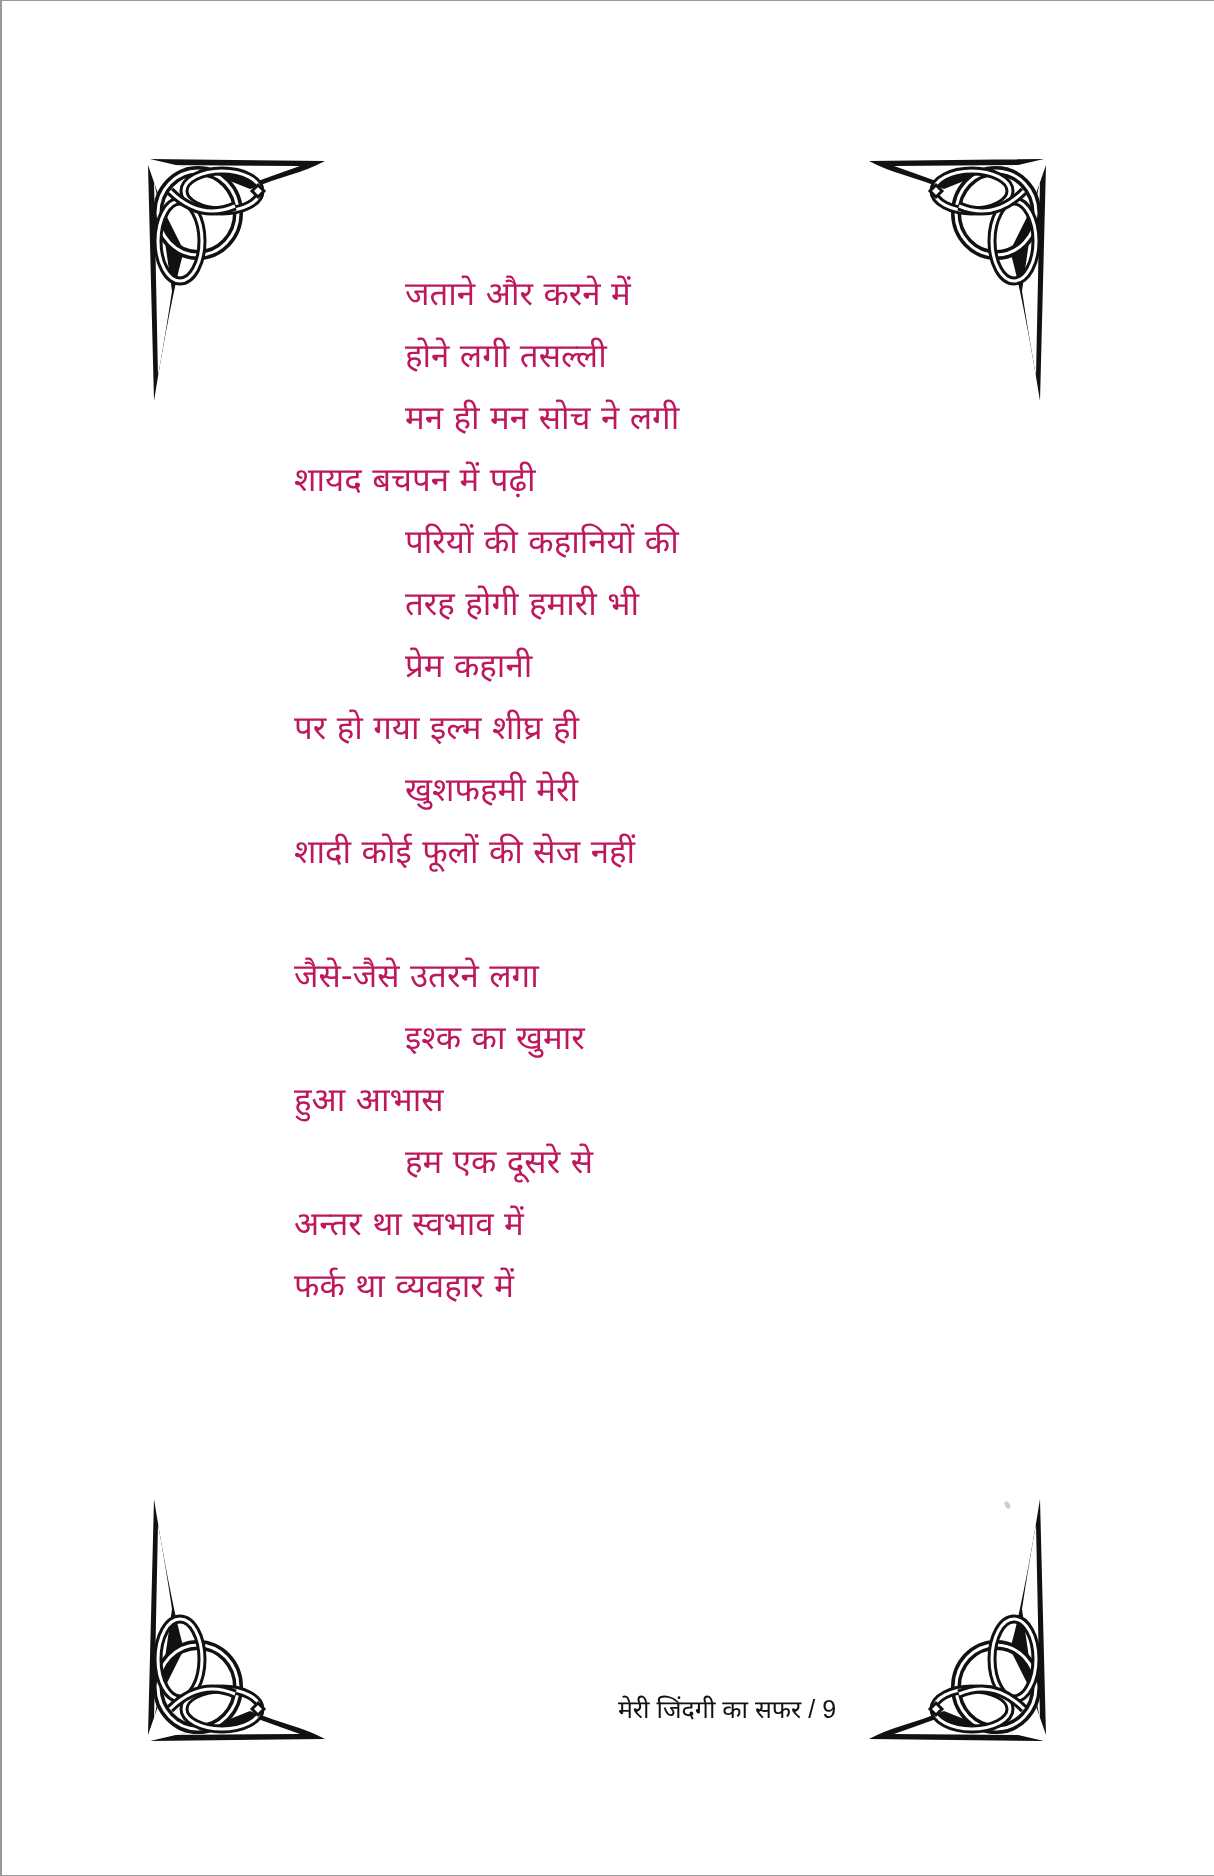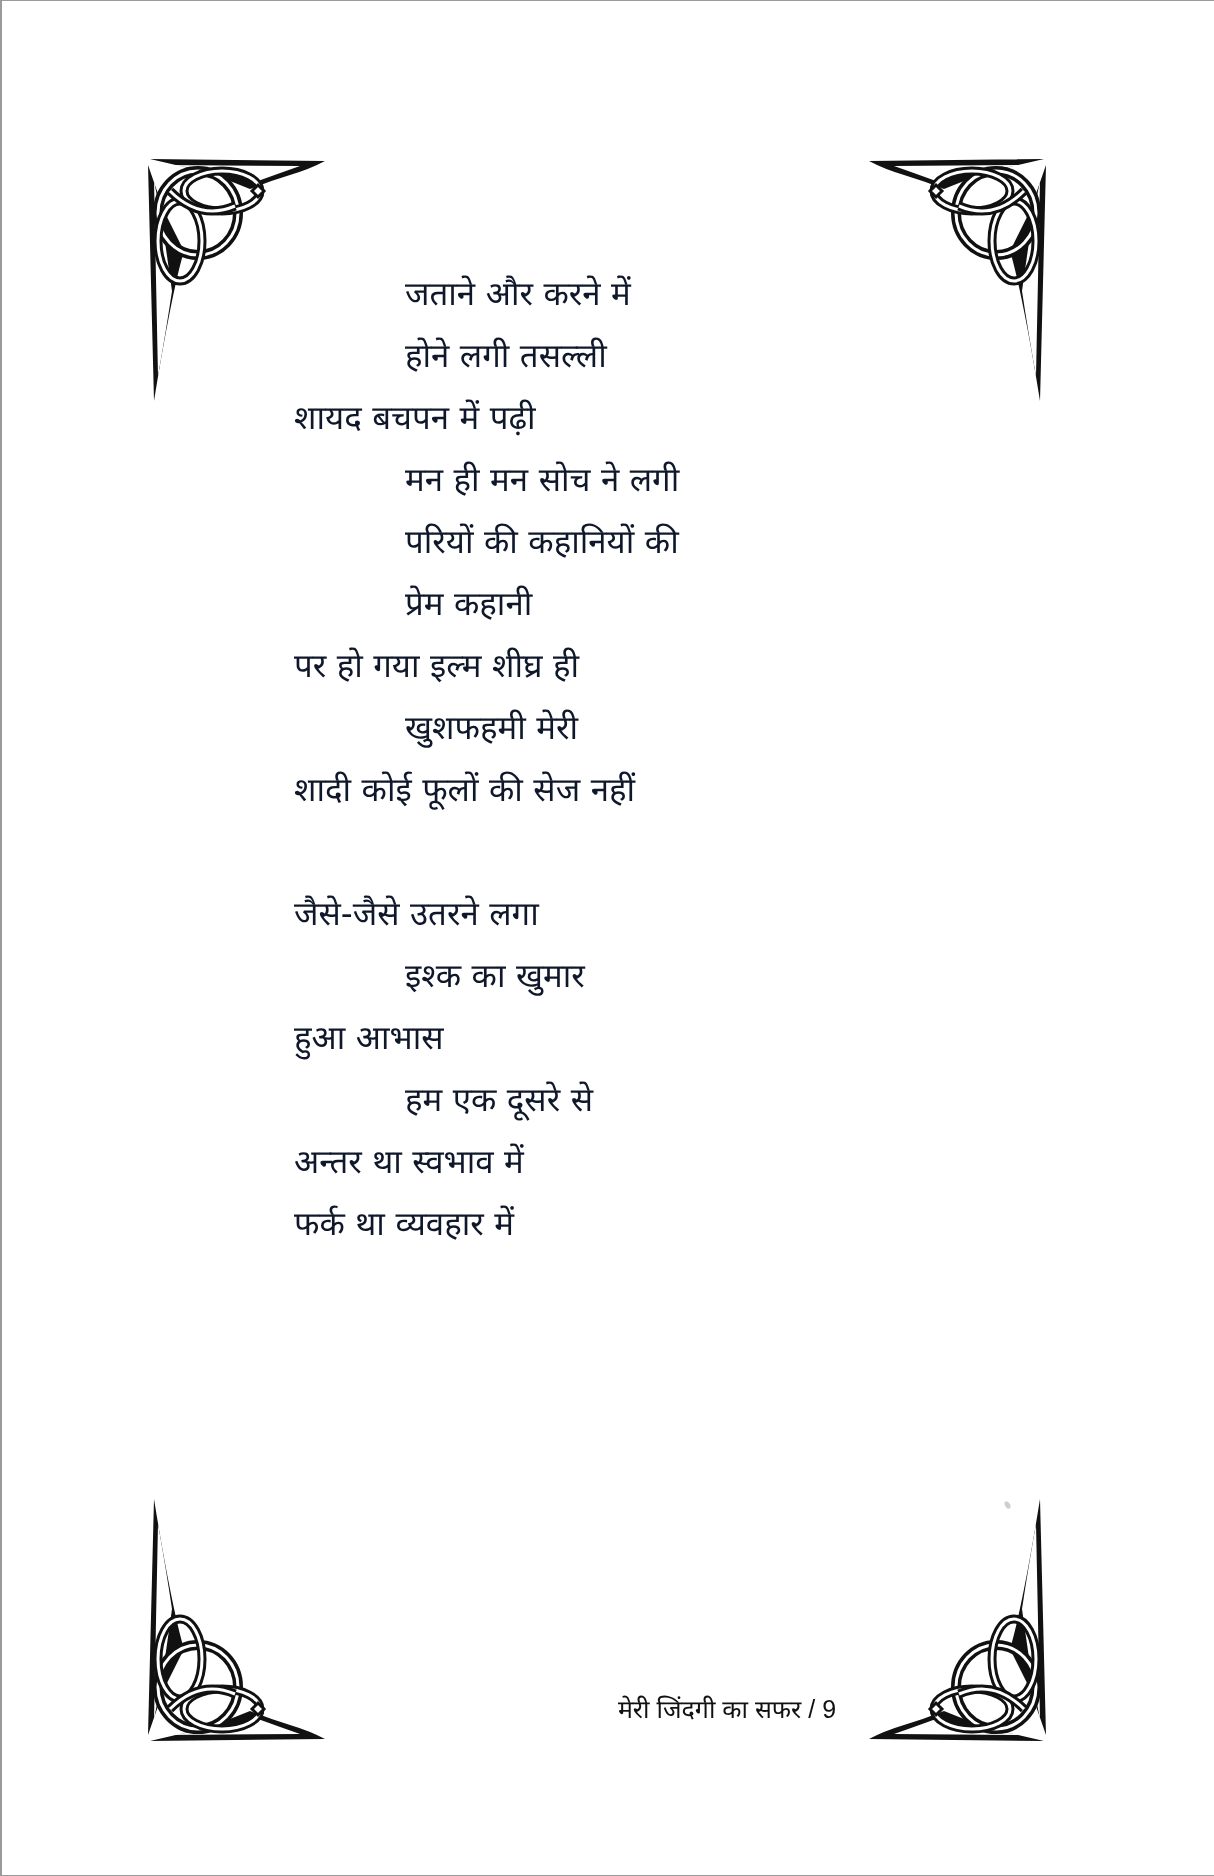--- a/index.html
+++ b/index.html
@@ -12,21 +12,21 @@
     }
     .corner { position: absolute; width: 190px; height: 250px; }
     .corner svg { width: 100%; height: 100%; display: block; }
     .corner-tl { left: 138px; top: 150px; }
     .corner-tr { left: 862px; top: 150px; transform: scaleX(-1); }
     .corner-bl { left: 138px; top: 1498px; transform: scaleY(-1); }
     .corner-br { left: 862px; top: 1498px; transform: scale(-1, -1); }
 
     .poem {
       position: absolute; left: 292px; top: 262px; width: 600px;
-      font-family: "DejaVu Sans", sans-serif; font-size: 33px; color: #0f172a;
+      font-family: "DejaVu Sans", sans-serif; font-size: 33px; color: #be185d;
       line-height: 62px;
     }
     .line { height: 62px; white-space: nowrap; }
     .line.indent { padding-left: 111px; }
     .line.blank { height: 62px; }
 
     .footer {
       position: absolute; left: 0; width: 100%; top: 1690px; text-align: center;
       font-family: Liberation Sans, sans-serif; font-size: 25px; color: #111111;
       padding-left: 4px;
@@ -83,23 +83,24 @@
     <svg viewBox="0 0 190 250">
         <use href="#ornament"></use>
       </svg>
   </div>
 
   <div class="speck"></div>
 
   <div class="poem">
     <div class="line indent">जताने और करने में</div>
     <div class="line indent">होने लगी तसल्ली</div>
+    <div class="line indent">मन ही मन सोच ने लगी</div>
     <div class="line">शायद बचपन में पढ़ी</div>
-    <div class="line indent">मन ही मन सोच ने लगी</div>
     <div class="line indent">परियों की कहानियों की</div>
+    <div class="line indent">तरह होगी हमारी भी</div>
     <div class="line indent">प्रेम कहानी</div>
     <div class="line">पर हो गया इल्म शीघ्र ही</div>
     <div class="line indent">खुशफहमी मेरी</div>
     <div class="line">शादी कोई फूलों की सेज नहीं</div>
     <div class="line blank"></div>
     <div class="line">जैसे-जैसे उतरने लगा</div>
     <div class="line indent">इश्क का खुमार</div>
     <div class="line">हुआ आभास</div>
     <div class="line indent">हम एक दूसरे से</div>
     <div class="line">अन्तर था स्वभाव में</div>

